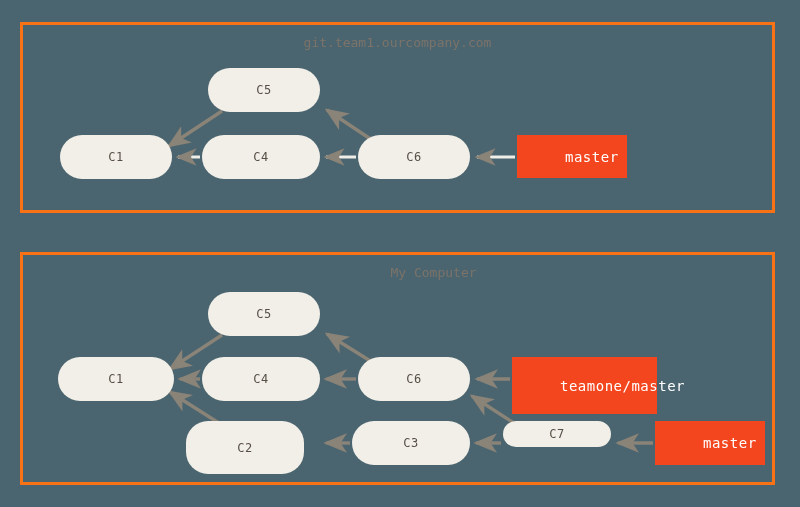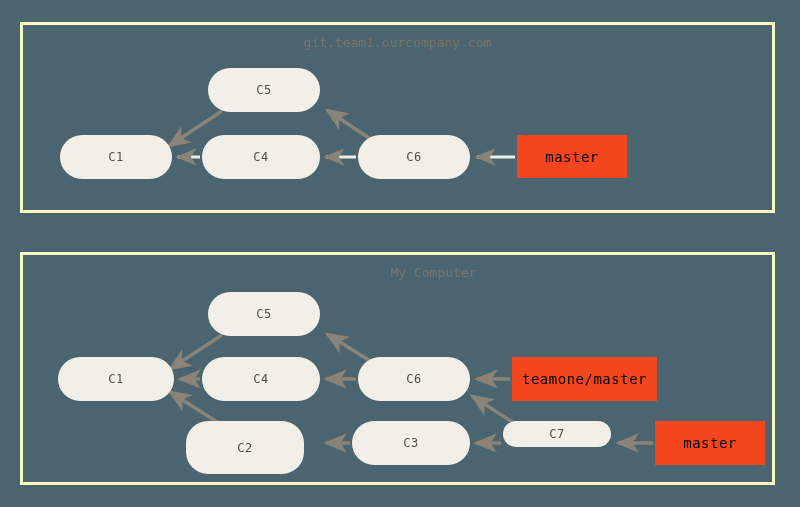--- a/index.html
+++ b/index.html
@@ -16,21 +16,21 @@
   }
   #canvas {
     position: absolute;
     inset: 0;
     width: 800px;
     height: 507px;
   }
   .panel {
     position: absolute;
     box-sizing: border-box;
-    border: 3px solid #fef9c3;
+    border: 3px solid #f97316;
     background: transparent;
   }
   #panel-remote { left: 20px;  top: 22px;  width: 755px; height: 191px; }
   #panel-local  { left: 20px;  top: 252px; width: 755px; height: 233px; }
 
   .panel-title {
     position: absolute;
     width: 100%;
     text-align: center;
     color: #7b7369;
@@ -54,26 +54,27 @@
     font-family: "DejaVu Sans Mono", monospace;
     font-size: 12px;
     letter-spacing: 0.5px;
   }
   .branch {
     position: absolute;
     box-sizing: border-box;
     background: #f4461e;
     display: flex;
     align-items: center;
-    justify-content: center;
-    color: #000000;
+    justify-content: flex-start;
+    color: #ffffff;
     font-family: "DejaVu Sans Mono", monospace;
     font-size: 14px;
     letter-spacing: 0.5px;
     white-space: nowrap;
+    padding-left: 48px;
   }
 </style>
 </head>
 <body>
 
 <svg id="canvas" viewBox="0 0 800 507" xmlns="http://www.w3.org/2000/svg">
   <defs>
     <marker id="ah" markerWidth="7" markerHeight="7" refX="6.2" refY="3.5" orient="auto" markerUnits="strokeWidth">
       <path d="M0,0.6 L7,3.5 L0,6.4 L1.9,3.5 Z" fill="#8a8377"></path>
     </marker>
@@ -165,18 +166,18 @@
 </div>
 <div class="commit" style="left:186px; top:421px; width:118px; height:53px;">
   <span>C2</span>
 </div>
 <div class="commit" style="left:352px; top:421px; width:118px; height:44px;">
   <span>C3</span>
 </div>
 <div class="commit" style="left:503px; top:421px; width:108px; height:26px;">
   <span>C7</span>
 </div>
-<div class="branch" style="left:512px; top:357px; width:145px; height:44px;">
+<div class="branch" style="left:512px; top:357px; width:145px; height:57px;">
   <span>teamone/master</span>
 </div>
 <div class="branch" style="left:655px; top:421px; width:110px; height:44px;">
   <span>master</span>
 </div>
 
 </body></html>

